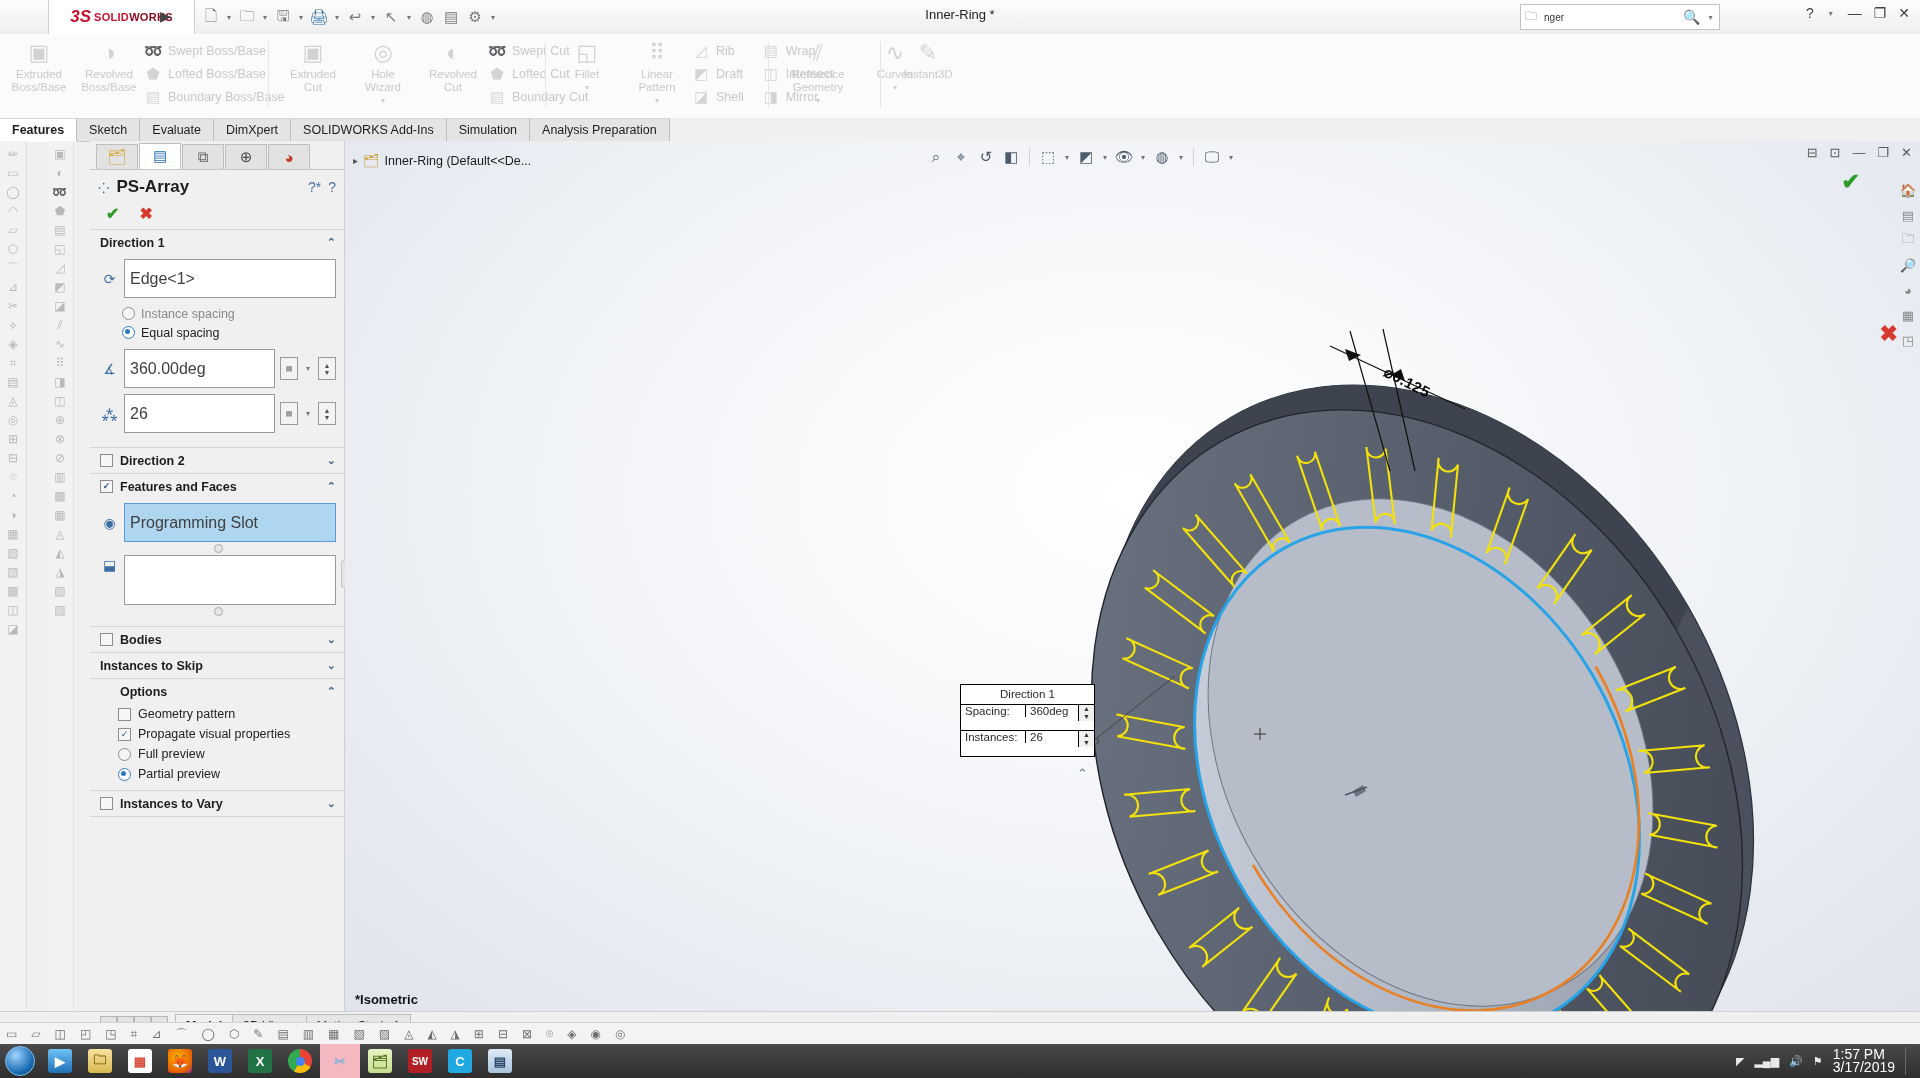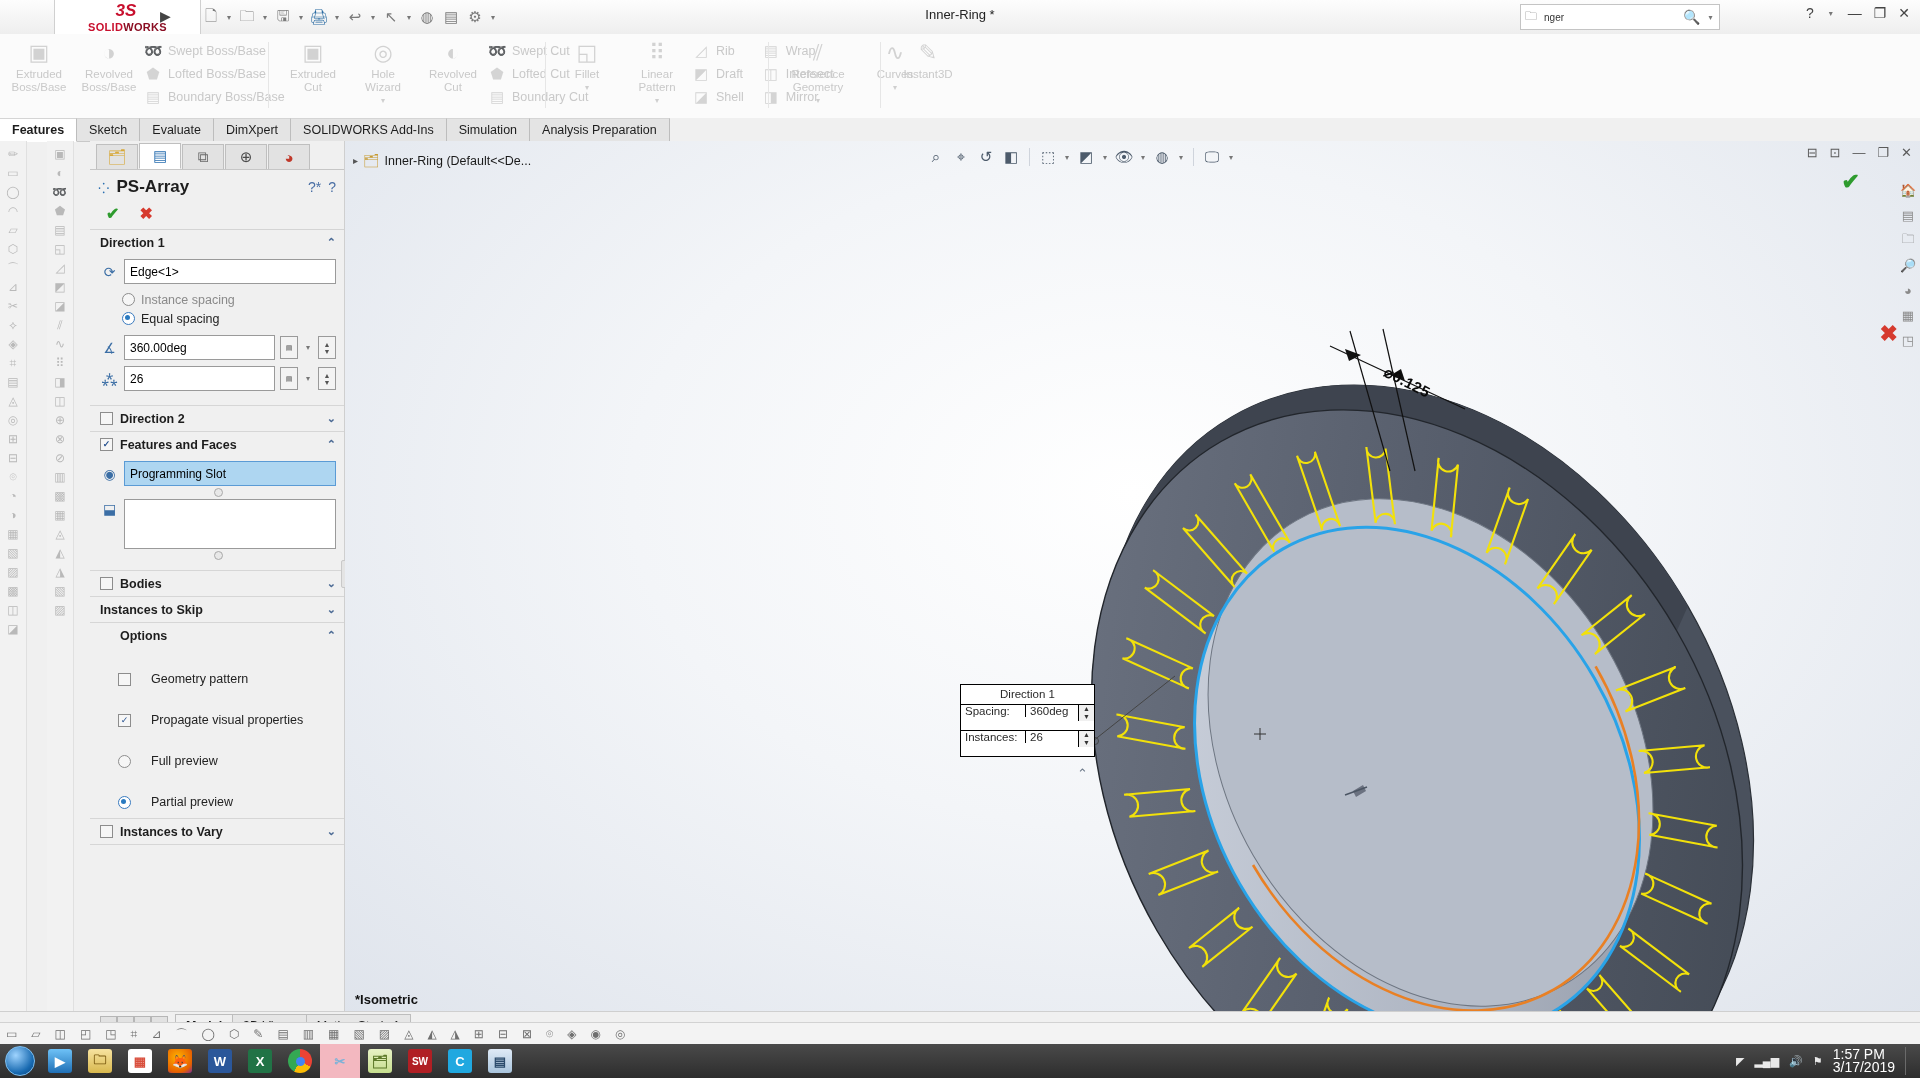--- a/index.html
+++ b/index.html
@@ -7,22 +7,22 @@
     width:1920px;height:1078px;overflow:hidden;
     font-family:"Liberation Sans",sans-serif;
     font-size:12px;color:#2a2a2a;background:#f0f0f0;
     -webkit-font-smoothing:antialiased;
   }
   .app{position:relative;width:1920px;height:1078px;}
 
   
   .titlebar{position:absolute;left:0;top:0;width:1920px;height:34px;
     background:linear-gradient(#fdfdfd,#eeeeee);border-bottom:1px solid #d8d8d8;}
-  .logo-box{position:absolute;left:54px;top:0;width:145px;height:34px;
-    background:#fff;border:1px solid #d0d0d0;border-top:none;display:flex;align-items:center;justify-content:center;flex-direction:column;}
+  .logo-box{position:absolute;left:48px;top:0;width:145px;height:34px;
+    background:#fff;border:1px solid #d0d0d0;border-top:none;display:flex;align-items:center;justify-content:center;}
   .logo-txt{font-weight:bold;font-size:11px;letter-spacing:.3px;color:#c8102e;font-family:"Liberation Sans",sans-serif;}
   .logo-txt .w{color:#8a0d22;}
   .logo-mark{color:#c8102e;font-style:italic;font-weight:bold;font-size:17px;margin-right:3px;}
   .logo-arrow{position:absolute;left:160px;top:8px;font-size:14px;color:#444;}
   .tb-group{position:absolute;top:6px;display:flex;align-items:center;gap:2px;}
   .tb-ico{width:22px;height:22px;display:inline-flex;align-items:center;justify-content:center;
     color:#7b7b7b;font-size:15px;}
   .caret{font-size:8px;color:#777;padding:0 3px;}
   .doctitle{position:absolute;left:0;top:7px;width:1920px;text-align:center;font-size:13px;color:#222;}
   .searchbox{position:absolute;right:200px;top:4px;width:190px;height:24px;background:#fff;
@@ -67,31 +67,31 @@
   .pm-help{color:#4a6fa5;font-size:14px;}
   .pm-okrow{display:flex;gap:20px;padding:4px 0 6px 16px;border-bottom:1px solid #d4d4d4;}
   .ok{color:#2e9b2e;font-size:16px;font-weight:bold;}
   .cx{color:#d63a2e;font-size:16px;font-weight:bold;}
   .sect{border-bottom:1px solid #d6d6d6;padding:0 0 0 0;}
   .sect-hd{display:flex;align-items:center;height:25px;padding:0 8px 0 10px;font-weight:bold;font-size:12.5px;color:#1d1d1d;}
   .sect-hd .chev{margin-left:auto;font-size:11px;color:#4b6a94;}
   .sect-body{padding:4px 8px 8px 10px;}
   .fld{display:flex;align-items:center;gap:5px;margin-bottom:6px;}
   .fico{width:19px;height:19px;display:flex;align-items:center;justify-content:center;font-size:14px;color:#3b6ea5;}
-  .inp{flex:1;height:21px;background:#fff;border:1px solid #9a9a9a;display:flex;align-items:center;padding:1px 5px;font-size:12px;color:#000000;}
+  .inp{flex:1;height:21px;background:#fff;border:1px solid #9a9a9a;display:flex;align-items:center;padding:8px 5px;font-size:16px;color:#404040;}
   .inp.sel{background:#aed6f1;border:1px solid #5b9bd5;}
   .spin{width:16px;height:21px;border:1px solid #9a9a9a;background:#f3f3f3;display:flex;flex-direction:column;
     align-items:center;justify-content:center;font-size:7px;color:#555;line-height:7px;}
   .radio-row{display:flex;align-items:center;gap:6px;height:19px;padding-left:22px;font-size:12.5px;color:#222;}
   .rd{width:11px;height:11px;border-radius:50%;border:1px solid #8d8d8d;background:#f6f6f6;display:inline-block;position:relative;}
   .rd.on{border-color:#3a7bbf;background:#fff;}
   .rd.on::after{content:"";position:absolute;left:2px;top:2px;width:5px;height:5px;border-radius:50%;background:#2a7ac0;}
   .cb{width:11px;height:11px;border:1px solid #8d8d8d;background:#f6f6f6;display:inline-flex;align-items:center;justify-content:center;
     font-size:9px;color:#24508f;line-height:9px;}
-  .optrow{display:flex;align-items:center;gap:20px;height:20px;font-size:12.5px;color:#222;padding-left:28px;font-weight:normal;margin-top:21px;}
+  .optrow{display:flex;align-items:center;gap:7px;height:20px;font-size:12.5px;color:#222;padding-left:28px;font-weight:normal;}
   .bigbox{flex:1;height:48px;background:#fff;border:1px solid #9a9a9a;}
   .dot-handle{width:7px;height:7px;border-radius:50%;border:1px solid #a9a9a9;background:#e8e8e8;margin:2px auto;}
 
   
   .gfx{position:absolute;left:345px;top:141px;width:1575px;height:880px;
     background:radial-gradient(ellipse at 50% 40%,#ffffff 0%,#f3f5f8 45%,#dfe4ec 100%);}
   .gfx-toolbar{position:absolute;left:580px;top:5px;display:flex;align-items:center;gap:3px;color:#4d5b6b;font-size:15px;}
   .gfx-toolbar .gi{width:22px;height:22px;display:flex;align-items:center;justify-content:center;}
   .gt-sep{width:1px;height:18px;background:#cfd4dc;margin:0 4px;}
   .gfx-winbtns{position:absolute;right:8px;top:4px;display:flex;gap:12px;color:#5a5a5a;font-size:13px;align-items:center;}

